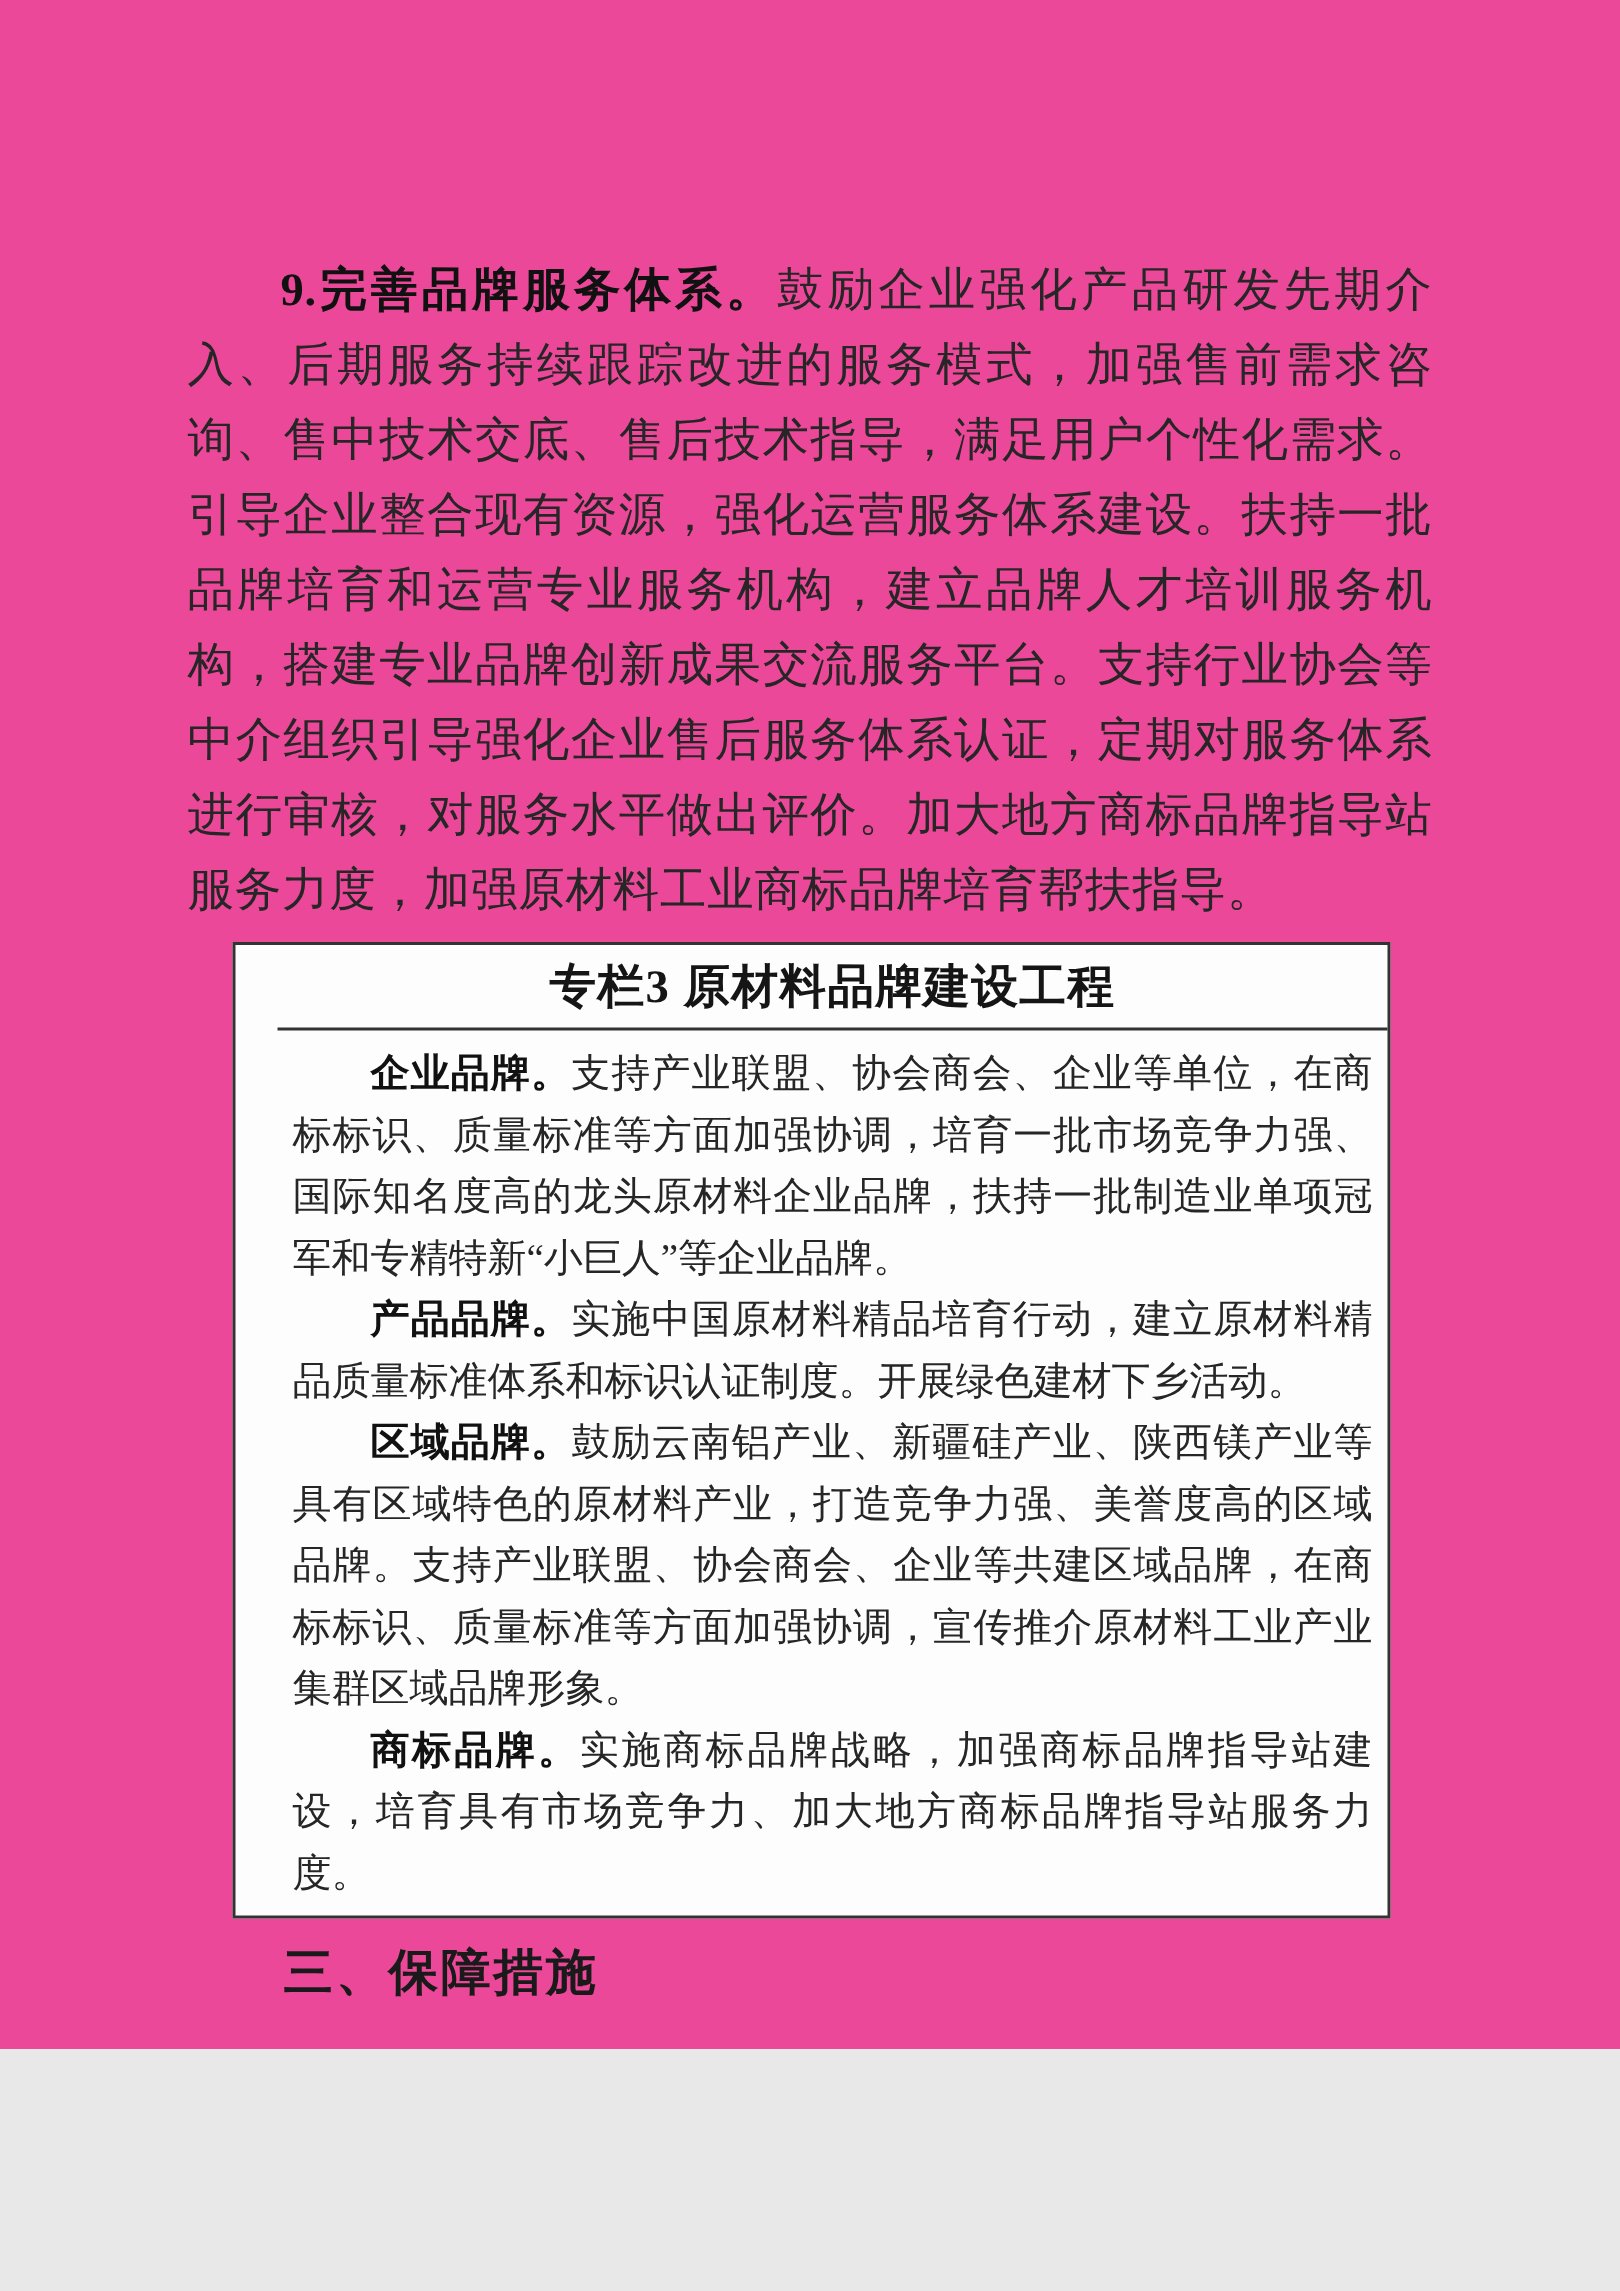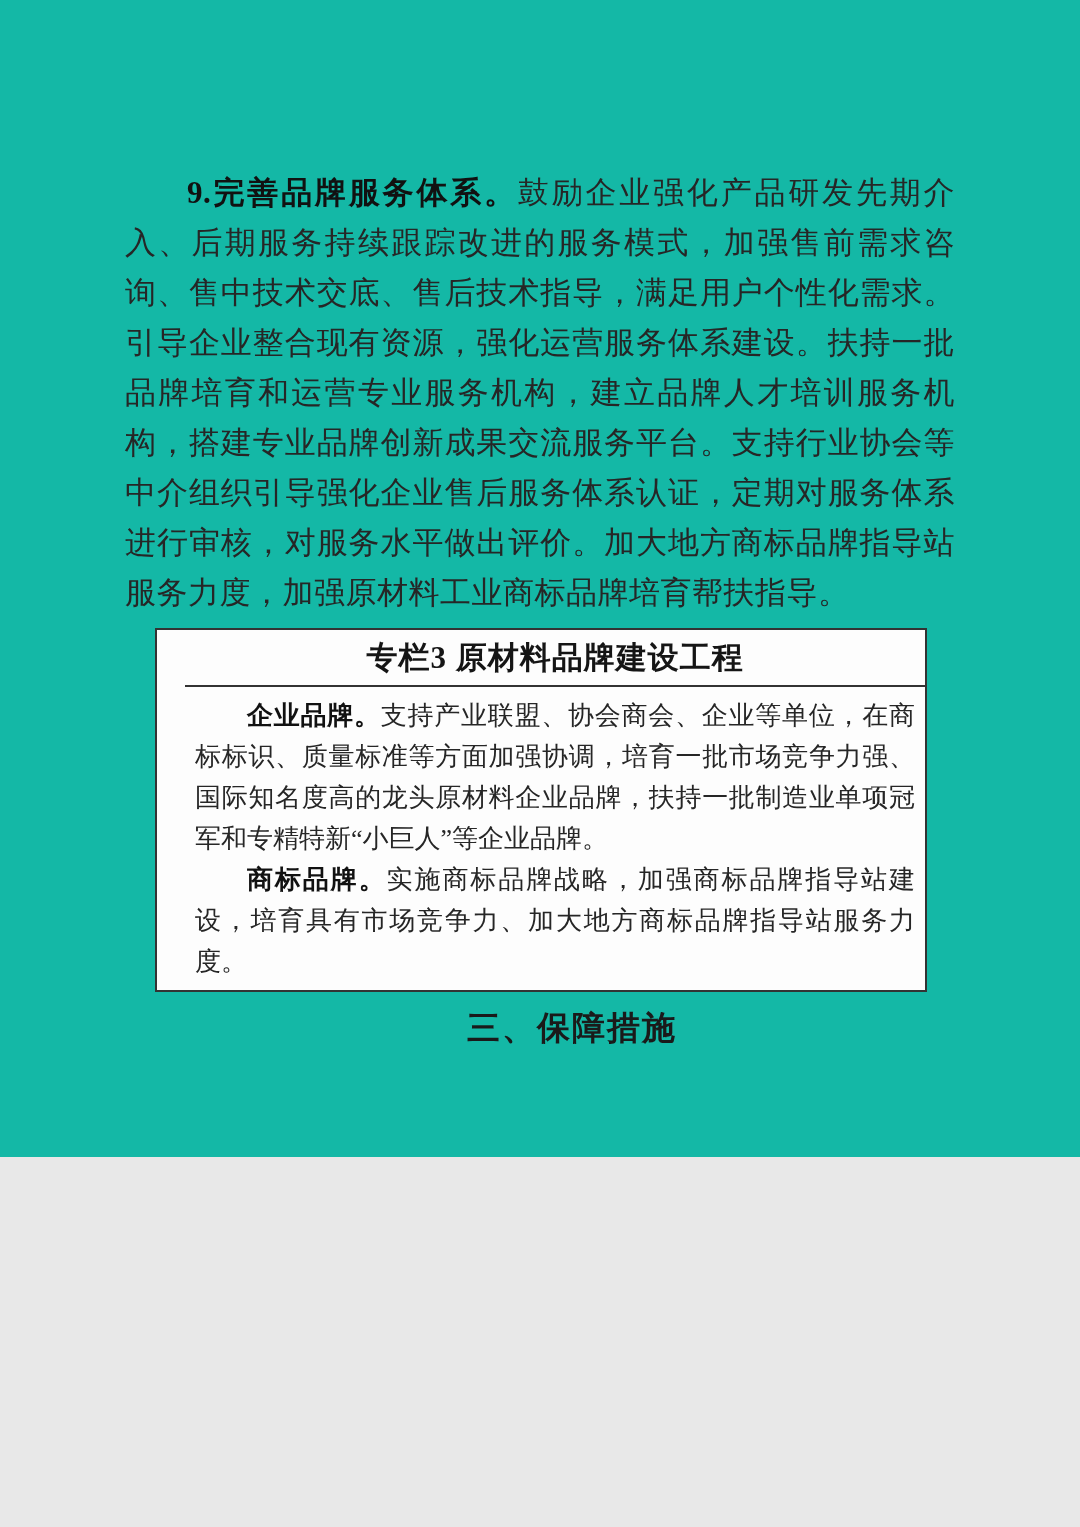--- a/index.html
+++ b/index.html
@@ -1,22 +1,22 @@
 <!DOCTYPE html>
 <html lang="zh"><head>
 <meta charset="utf-8">
 <style>
   * { margin: 0; padding: 0; box-sizing: border-box; }
   html, body { background: #e8e8e8; }
   .page {
     position: relative;
     width: 1080px;
-    height: 1157px;
+    height: 1366px;
     margin: 0 auto;
-    background: #14b8a6;
+    background: #ec4899;
     color: #1f1f1f;
     font-family: "Liberation Serif", "DejaVu Serif", serif;
     overflow: hidden;
   }
   .content {
     padding: 168px 125px 0 125px;
   }
   
   .body-para {
     font-size: 31px;
@@ -68,21 +68,20 @@
   
   .section-heading {
     margin-top: 16px;
     padding-left: 64px;
     font-family: "Liberation Sans", "DejaVu Sans", sans-serif;
     font-weight: 600;
     font-size: 33px;
     line-height: 40px;
     color: #1a1a1a;
     letter-spacing: 2px;
-    text-align: center;
   }
   
   .sub-para {
     margin-top: 12px;
     font-size: 31px;
     line-height: 51px;
     text-align: justify;
     text-align-last: left;
     text-indent: 2em;
     letter-spacing: 0.5px;
@@ -110,20 +109,22 @@
 
 <div class="page">
   <div class="content">
 
     <p class="body-para"><span class="lead">9.完善品牌服务体系。</span><span>鼓励企业强化产品研发先期介入、后期服务持续跟踪改进的服务模式，加强售前需求咨询、售中技术交底、售后技术指导，满足用户个性化需求。引导企业整合现有资源，强化运营服务体系建设。扶持一批品牌培育和运营专业服务机构，建立品牌人才培训服务机构，搭建专业品牌创新成果交流服务平台。支持行业协会等中介组织引导强化企业售后服务体系认证，定期对服务体系进行审核，对服务水平做出评价。加大地方商标品牌指导站服务力度，加强原材料工业商标品牌培育帮扶指导。</span></p>
 
     <div class="callout-box">
       <div class="box-title">专栏3 原材料品牌建设工程</div>
       <div class="box-body">
         <p class="box-para"><span class="lead">企业品牌。</span><span>支持产业联盟、协会商会、企业等单位，在商标标识、质量标准等方面加强协调，培育一批市场竞争力强、国际知名度高的龙头原材料企业品牌，扶持一批制造业单项冠军和专精特新“小巨人”等企业品牌。</span></p>
+        <p class="box-para"><span class="lead">产品品牌。</span><span>实施中国原材料精品培育行动，建立原材料精品质量标准体系和标识认证制度。开展绿色建材下乡活动。</span></p>
+        <p class="box-para"><span class="lead">区域品牌。</span><span>鼓励云南铝产业、新疆硅产业、陕西镁产业等具有区域特色的原材料产业，打造竞争力强、美誉度高的区域品牌。支持产业联盟、协会商会、企业等共建区域品牌，在商标标识、质量标准等方面加强协调，宣传推介原材料工业产业集群区域品牌形象。</span></p>
         <p class="box-para"><span class="lead">商标品牌。</span><span>实施商标品牌战略，加强商标品牌指导站建设，培育具有市场竞争力、加大地方商标品牌指导站服务力度。</span></p>
       </div>
     </div>
 
     <h2 class="section-heading">三、保障措施</h2>
 
 
   </div>
 
   <div class="page-number">8</div>

